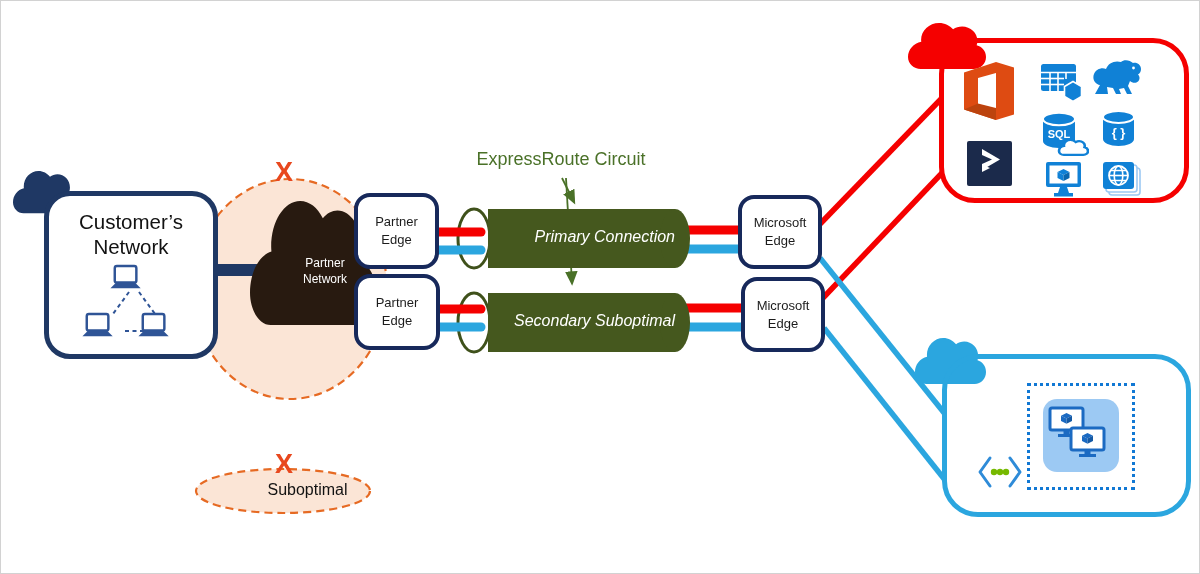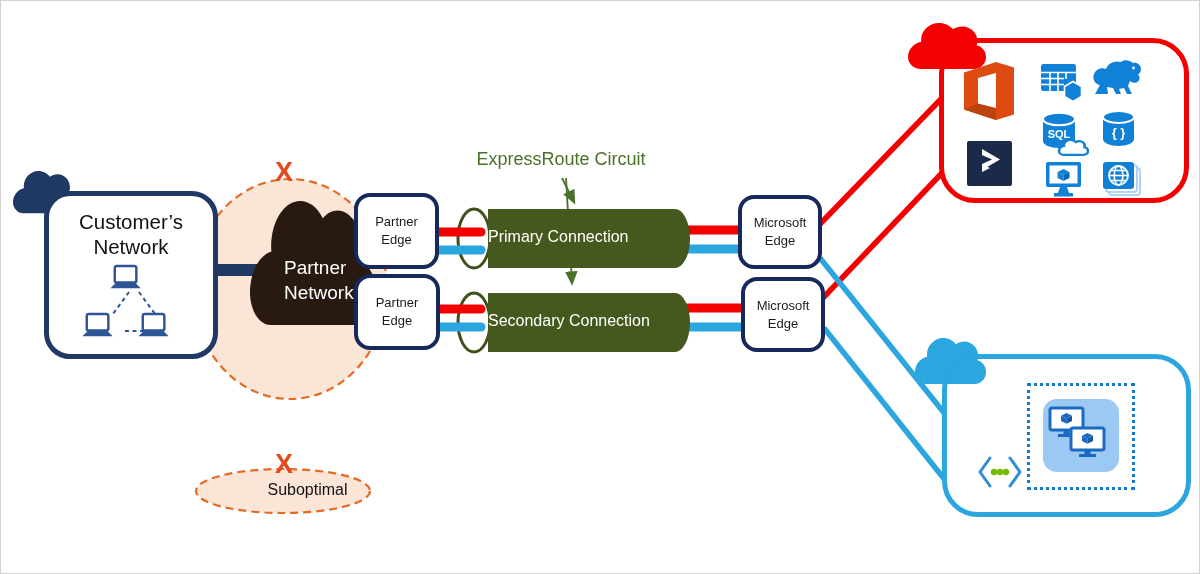--- a/index.html
+++ b/index.html
@@ -16,34 +16,34 @@
     font-size:13px;color:#1c1c1c;line-height:1.35;padding:10px;
   }
   .customer-box{
     background:#fff;border:5px solid #1F3864;border-radius:26px;
   }
   .customer-title{
     margin-top:14px;text-align:center;font-size:20.5px;color:#121212;line-height:1.2;
     padding:0 12px;
   }
   .cyl-label{
-    text-align:left;color:#fff;font-size:16px;white-space:nowrap;
+    text-align:right;color:#fff;font-size:16px;white-space:nowrap;font-style:italic;
   }
   .er-title{
     text-align:center;font-size:18px;color:#4A7128;white-space:nowrap;
   }
   .x-mark{
     font-size:27px;font-weight:800;color:#E8481E;text-align:center;line-height:1;
     width:40px;
   }
   .legend-label{
     text-align:center;font-size:16px;color:#121212;padding-left:48px;
   }
   .partner-label{
-    font-size:19px;color:#fff;line-height:1.3;
+    text-align:center;font-size:12px;color:#fff;line-height:1.3;
   }
   .ms-cloud-box{border:5px solid #F50000;border-radius:36px;background:transparent;}
   .vnet-box{border:5px solid #2BA6DF;border-radius:36px;background:transparent;}
   .dotted-square{border:3px dotted #1178D4;}
   .vm-tile{background:#9CC9F3;border-radius:14px;}
   .dyn-bg{background:#1B2A4B;border-radius:2px;}
 </style>
 </head>
 <body>
 
@@ -131,21 +131,21 @@
   </div>
   <div class="abs edge-box" style="left:737px;top:194px;width:84px;height:74px;">
     <span>Microsoft Edge</span>
   </div>
   <div class="abs edge-box" style="left:740px;top:276px;width:84px;height:75px;">
     <span>Microsoft Edge</span>
   </div>
 
   <div class="abs er-title" style="left:440px;top:148px;width:240px;">ExpressRoute Circuit</div>
   <div class="abs cyl-label" style="left:487px;top:227px;width:187px;">Primary Connection</div>
-  <div class="abs cyl-label" style="left:487px;top:311px;width:187px;">Secondary Connection</div>
+  <div class="abs cyl-label" style="left:487px;top:311px;width:187px;">Secondary Suboptimal</div>
 
   <div class="abs ms-cloud-box" style="left:938px;top:37px;width:250px;height:165px;"></div>
 
   <svg class="abs" style="left:962px;top:60px;" width="52" height="60" viewBox="0 0 52 60">
     <path d="M33,1 L51,6.5 L51,53.5 L33,59 L1,48.5 L1,11.5 Z" fill="#DE4B12"></path>
     <path d="M1,48.5 L33,59 L33,47 L15,42.5 Z" fill="#BC430E"></path>
     <path d="M33,12 L15,17 L15,42.5 L33,47 Z" fill="#fff"></path>
   </svg>
 
   <svg class="abs" style="left:1039px;top:62px;" width="44" height="40" viewBox="0 0 44 40">

